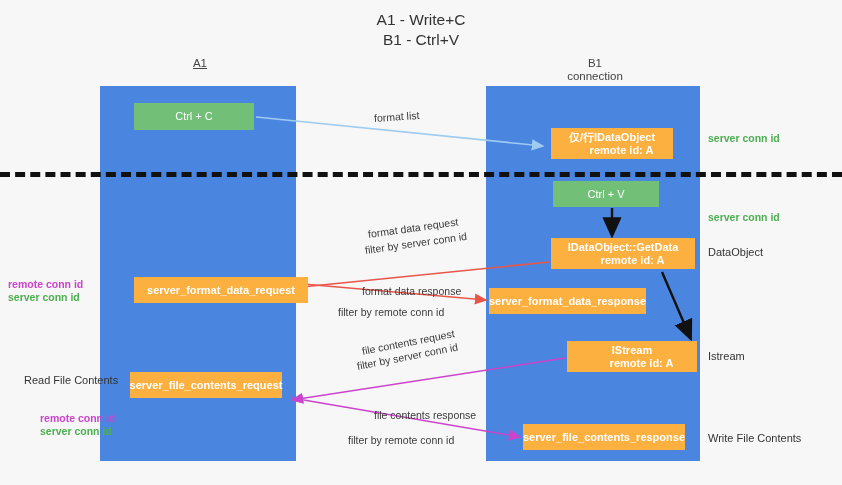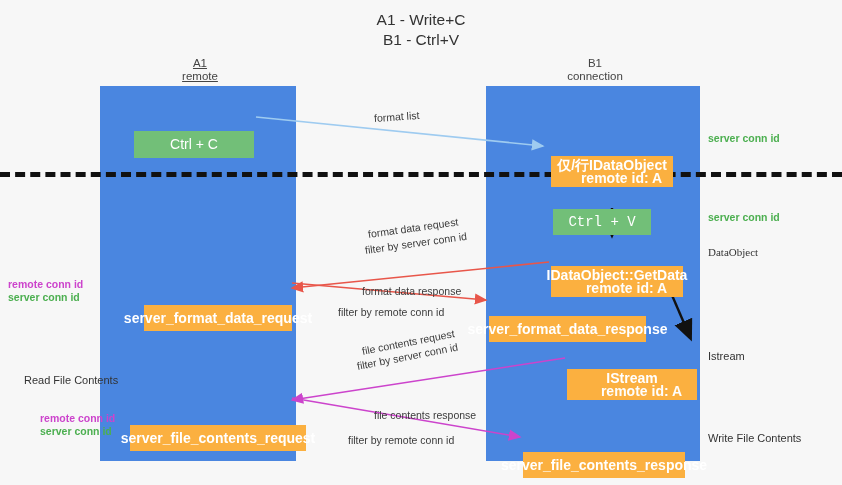--- a/index.html
+++ b/index.html
@@ -27,51 +27,50 @@
     font-size:11.5px;line-height:13px;
   }
   .col-head .l1{display:block;}
   .col-head .l2{display:block;}
   .head-a{left:130px;top:57px;width:140px;text-decoration:underline;}
   .head-b{left:520px;top:57px;width:150px;}
 
   .box{
     position:absolute;box-sizing:border-box;
     color:#fff;text-align:center;
-    font-size:14px;line-height:13px;
+    font-size:11px;line-height:13px;
     display:flex;flex-direction:column;align-items:center;justify-content:center;
     padding:3px 4px;
-    margin-top:28px;
   }
   .box.green{background:#72bf78;}
   .box.orange{background:#fbb040;font-weight:bold;}
   .box .l2{opacity:.98;padding-left:19px;}
 
   .b-ctrlc{left:134px;top:103px;width:120px;height:27px;}
   .b-idataobject{left:551px;top:128px;width:122px;height:31px;}
-  .b-ctrlv{left:553px;top:181px;width:98px;height:26px;font-family:Liberation Mono, monospace;}
-  .b-getdata{left:551px;top:238px;width:132px;height:31px;}
-  .b-fmtreq{left:144px;top:277px;width:148px;height:26px;align-items:center;}
+  .b-ctrlv{left:553px;top:181px;width:106px;height:26px;}
+  .b-getdata{left:551px;top:238px;width:144px;height:31px;}
+  .b-fmtreq{left:134px;top:277px;width:174px;height:26px;align-items:center;}
   .b-fmtresp{left:489px;top:288px;width:157px;height:26px;text-align:right;}
   .b-istream{left:567px;top:341px;width:130px;height:31px;}
-  .b-filereq{left:130px;top:397px;width:176px;height:26px;}
+  .b-filereq{left:130px;top:372px;width:152px;height:26px;}
   .b-fileresp{left:523px;top:424px;width:162px;height:26px;}
 
   .lbl{position:absolute;font-size:10.5px;color:#3b3b3b;white-space:nowrap;}
   .lbl.green{color:#4caf50;font-weight:bold;}
   .lbl.mag{color:#cc44cc;font-weight:bold;}
   .lbl.plain{color:#333;font-size:11px;}
 
   .rot-a{transform:rotate(-8deg);transform-origin:left center;}
   .rot-b{transform:rotate(-11deg);transform-origin:left center;}
 
   .l-formatlist{left:374px;top:112px;transform:rotate(-4deg);transform-origin:left center;}
   .l-srv1{left:708px;top:132px;}
   .l-srv2{left:708px;top:211px;}
-  .l-dataobject{left:708px;top:246px;font-family:Liberation Serif, serif;}
+  .l-dataobject{left:708px;top:246px;}
   .l-istream{left:708px;top:350px;}
   .l-write{left:708px;top:432px;text-align:center;}
 
   .l-fdreq{left:368px;top:228px;}
   .l-fdreq2{left:365px;top:244px;}
   .l-fdresp{left:362px;top:285px;}
   .l-fdresp2{left:338px;top:306px;}
 
   .l-fcreq{left:362px;top:345px;}
   .l-fcreq2{left:357px;top:360px;}
@@ -94,21 +93,20 @@
 
 <div id="stage">
 
   <div class="title">
     <div>A1 - Write+C</div>
     <div>B1 - Ctrl+V</div>
   </div>
 
   <div class="col-head head-a">
     <span class="l1">A1</span>
-    <span class="l2">remote</span>
   </div>
   <div class="col-head head-b">
     <span class="l1">B1</span>
     <span class="l2">connection</span>
   </div>
 
   <div class="lane lane-a"></div>
   <div class="lane lane-b"></div>
 
   <svg id="wires" viewBox="0 0 842 485">

